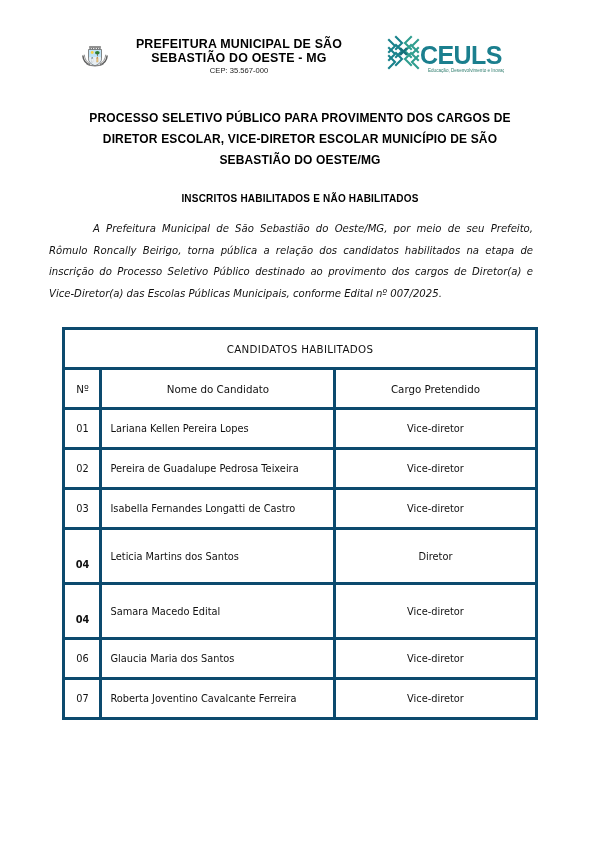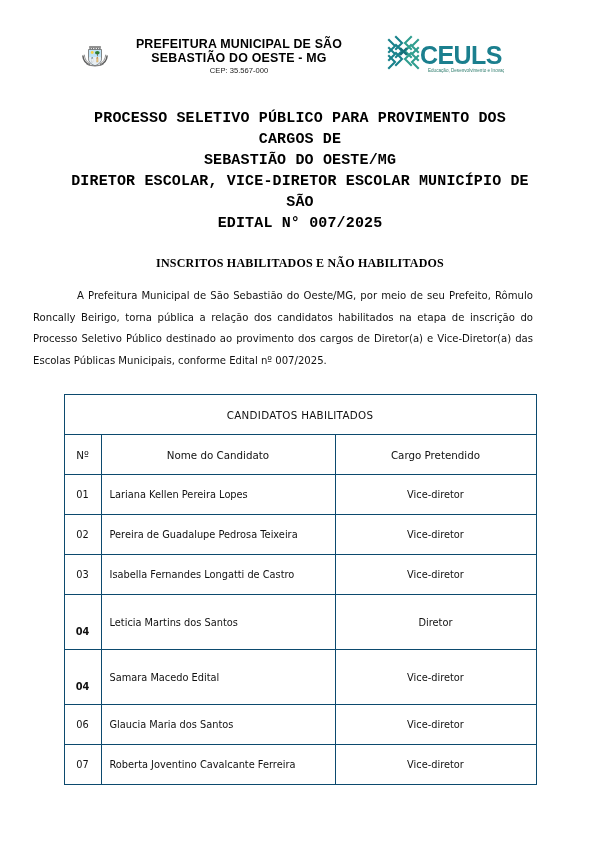--- a/index.html
+++ b/index.html
@@ -70,64 +70,65 @@
     display: flex;
     align-items: center;
   }
 
   
   .title-block {
     margin: 22px 56px 0 56px;
     text-align: center;
   }
   .title-block div {
-    font-family: Liberation Mono, monospace;
-    font-weight: bold;
-    font-size: 15px;
+    font-family: Liberation Sans, sans-serif;
+    font-weight: bold;
+    font-size: 12px;
     line-height: 21px;
     letter-spacing: 0.15px;
     color: #000;
   }
 
   .subtitle-block {
     margin: 22px 0 0 0;
     text-align: center;
   }
   .subtitle-block div {
-    font-family: Liberation Serif, serif;
-    font-weight: bold;
-    font-size: 12px;
+    font-family: Liberation Sans, sans-serif;
+    font-weight: bold;
+    font-size: 10px;
     letter-spacing: 0.2px;
   }
 
   
   .body-para {
-    margin: 14px 59px 0 25px;
+    margin: 14px 59px 0 41px;
     text-align: justify;
     text-justify: inter-word;
     font-family: "DejaVu Sans", sans-serif;
     font-size: 10.1px;
     line-height: 21.5px;
     text-indent: 44px;
     color: #111;
+    font-style: italic;
   }
 
   
   .table-wrap {
     margin: 23px 0 0 0;
     display: flex;
     justify-content: center;
   }
   table.cand-table {
     border-collapse: collapse;
     width: 472px;
     table-layout: fixed;
   }
   table.cand-table td, table.cand-table th {
-    border: 1px solid #0c4a6e;
+    border: 3px solid #0c4a6e;
     padding: 0;
     vertical-align: middle;
     font-family: "DejaVu Sans", sans-serif;
     font-weight: normal;
     color: #111;
   }
   .tbl-title td {
     height: 40px;
     text-align: center;
     font-weight: bold;
@@ -249,23 +250,22 @@
         <text x="34" y="30" font-family="Liberation Sans, sans-serif" font-size="25" font-weight="bold" fill="#1b7f8e" letter-spacing="-0.6">CEULS</text>
 
         <text x="42" y="38" font-family="Liberation Sans, sans-serif" font-size="4.6" fill="#2f7d6e">Educação, Desenvolvimento e Inovação.</text>
       </svg>
     </div>
 
   </div>
 
   <div class="title-block">
     <div>PROCESSO SELETIVO PÚBLICO PARA PROVIMENTO DOS CARGOS DE</div>
+    <div>DIRETOR ESCOLAR, VICE-DIRETOR ESCOLAR MUNICÍPIO DE SÃO</div>
     <div>SEBASTIÃO DO OESTE/MG</div>
-    <div>DIRETOR ESCOLAR, VICE-DIRETOR ESCOLAR MUNICÍPIO DE SÃO</div>
-    <div>EDITAL N° 007/2025</div>
   </div>
 
   <div class="subtitle-block">
     <div>INSCRITOS HABILITADOS E NÃO HABILITADOS</div>
   </div>
 
   <p class="body-para">A Prefeitura Municipal de São Sebastião do Oeste/MG, por meio de seu Prefeito, Rômulo Roncally Beirigo, torna pública a relação dos candidatos habilitados na etapa de inscrição do Processo Seletivo Público destinado ao provimento dos cargos de Diretor(a) e Vice-Diretor(a) das Escolas Públicas Municipais, conforme Edital nº 007/2025.</p>
 
   <div class="table-wrap">
     <table class="cand-table">

